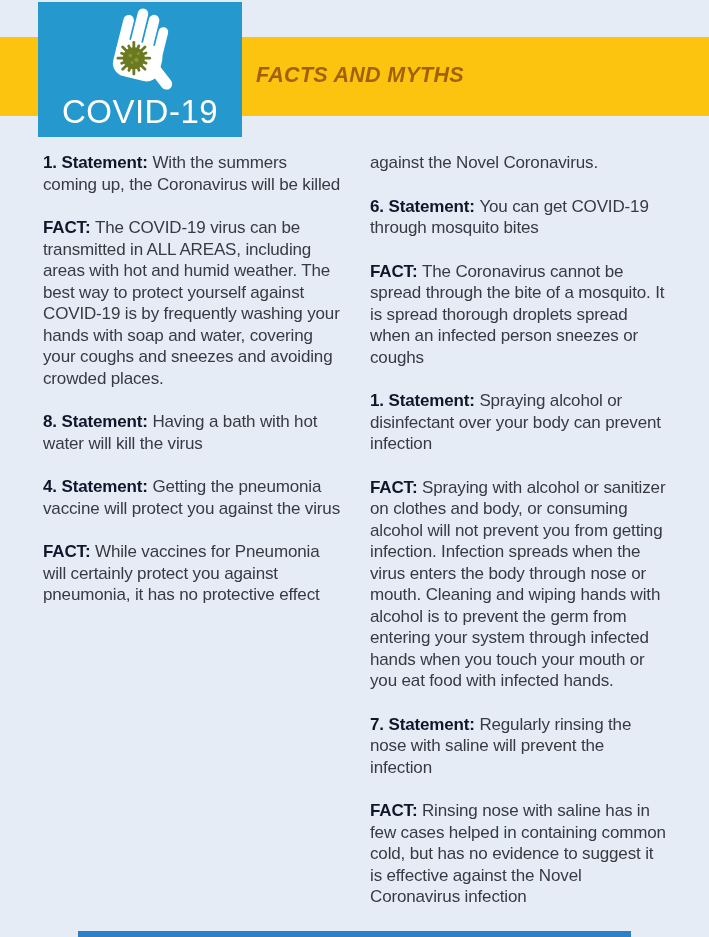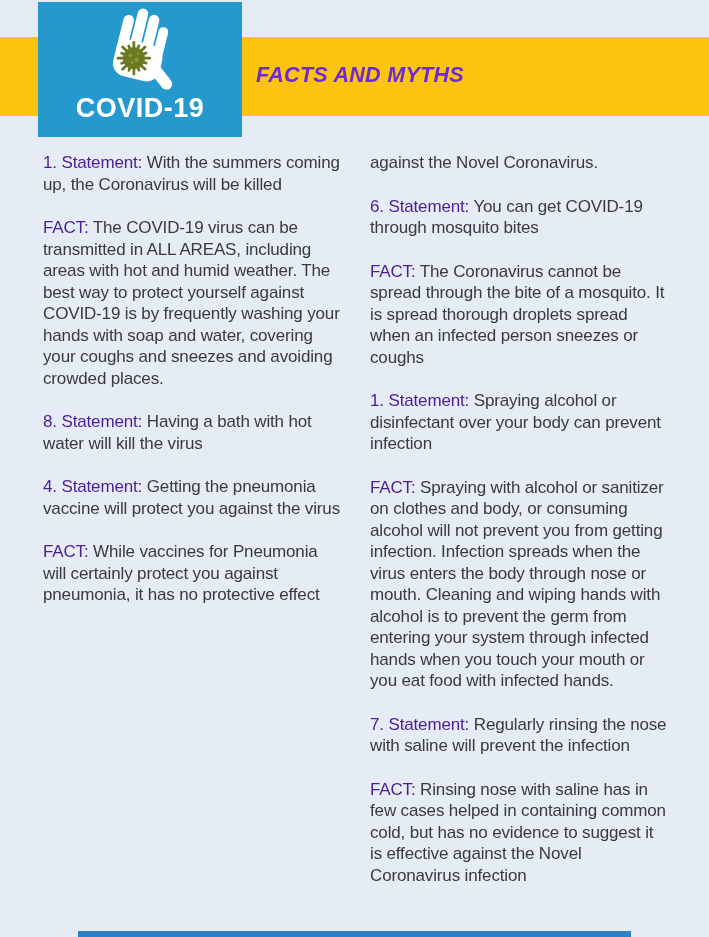--- a/index.html
+++ b/index.html
@@ -12,38 +12,38 @@
     position:absolute; left:0; top:37px; width:709px; height:79px;
     background:#fcc40f;
   }
   .logo-badge {
     position:absolute; left:38px; top:2px; width:204px; height:135px;
     background:#2599ce;
     display:flex; flex-direction:column; align-items:center;
   }
   .logo-badge svg { margin-top:3px; display:block; }
   .badge-label {
-    color:#ffffff; font-weight:bold; font-size:27px; letter-spacing:0.5px;
+    color:#ffffff; font-weight:normal; font-size:33px; letter-spacing:0.5px;
     margin-top:-4px; line-height:1;
   }
   .poster-title {
     position:absolute; left:256px; top:65px;
     font-size:21.5px; font-weight:bold; font-style:italic;
-    color:#6d28d9; letter-spacing:0.3px; line-height:1;
+    color:#a16207; letter-spacing:0.3px; line-height:1;
   }
   .columns {
     position:absolute; left:43px; top:152px; width:626px;
     display:flex; gap:28px;
   }
   .text-column {
     width:299px; color:#383a43;
     font-size:17px; line-height:21.5px; letter-spacing:-0.15px;
   }
   .text-column p { margin:0 0 22px 0; }
-  .text-column strong { font-weight:normal; color:#4c1d95; }
+  .text-column strong { font-weight:bold; color:#0f172a; }
   .bottom-bar {
     position:absolute; left:78px; bottom:0; width:553px; height:6px;
     background:#2f7fc4;
   }
 </style>
 </head>
 <body>
 
 <div class="page">
 

